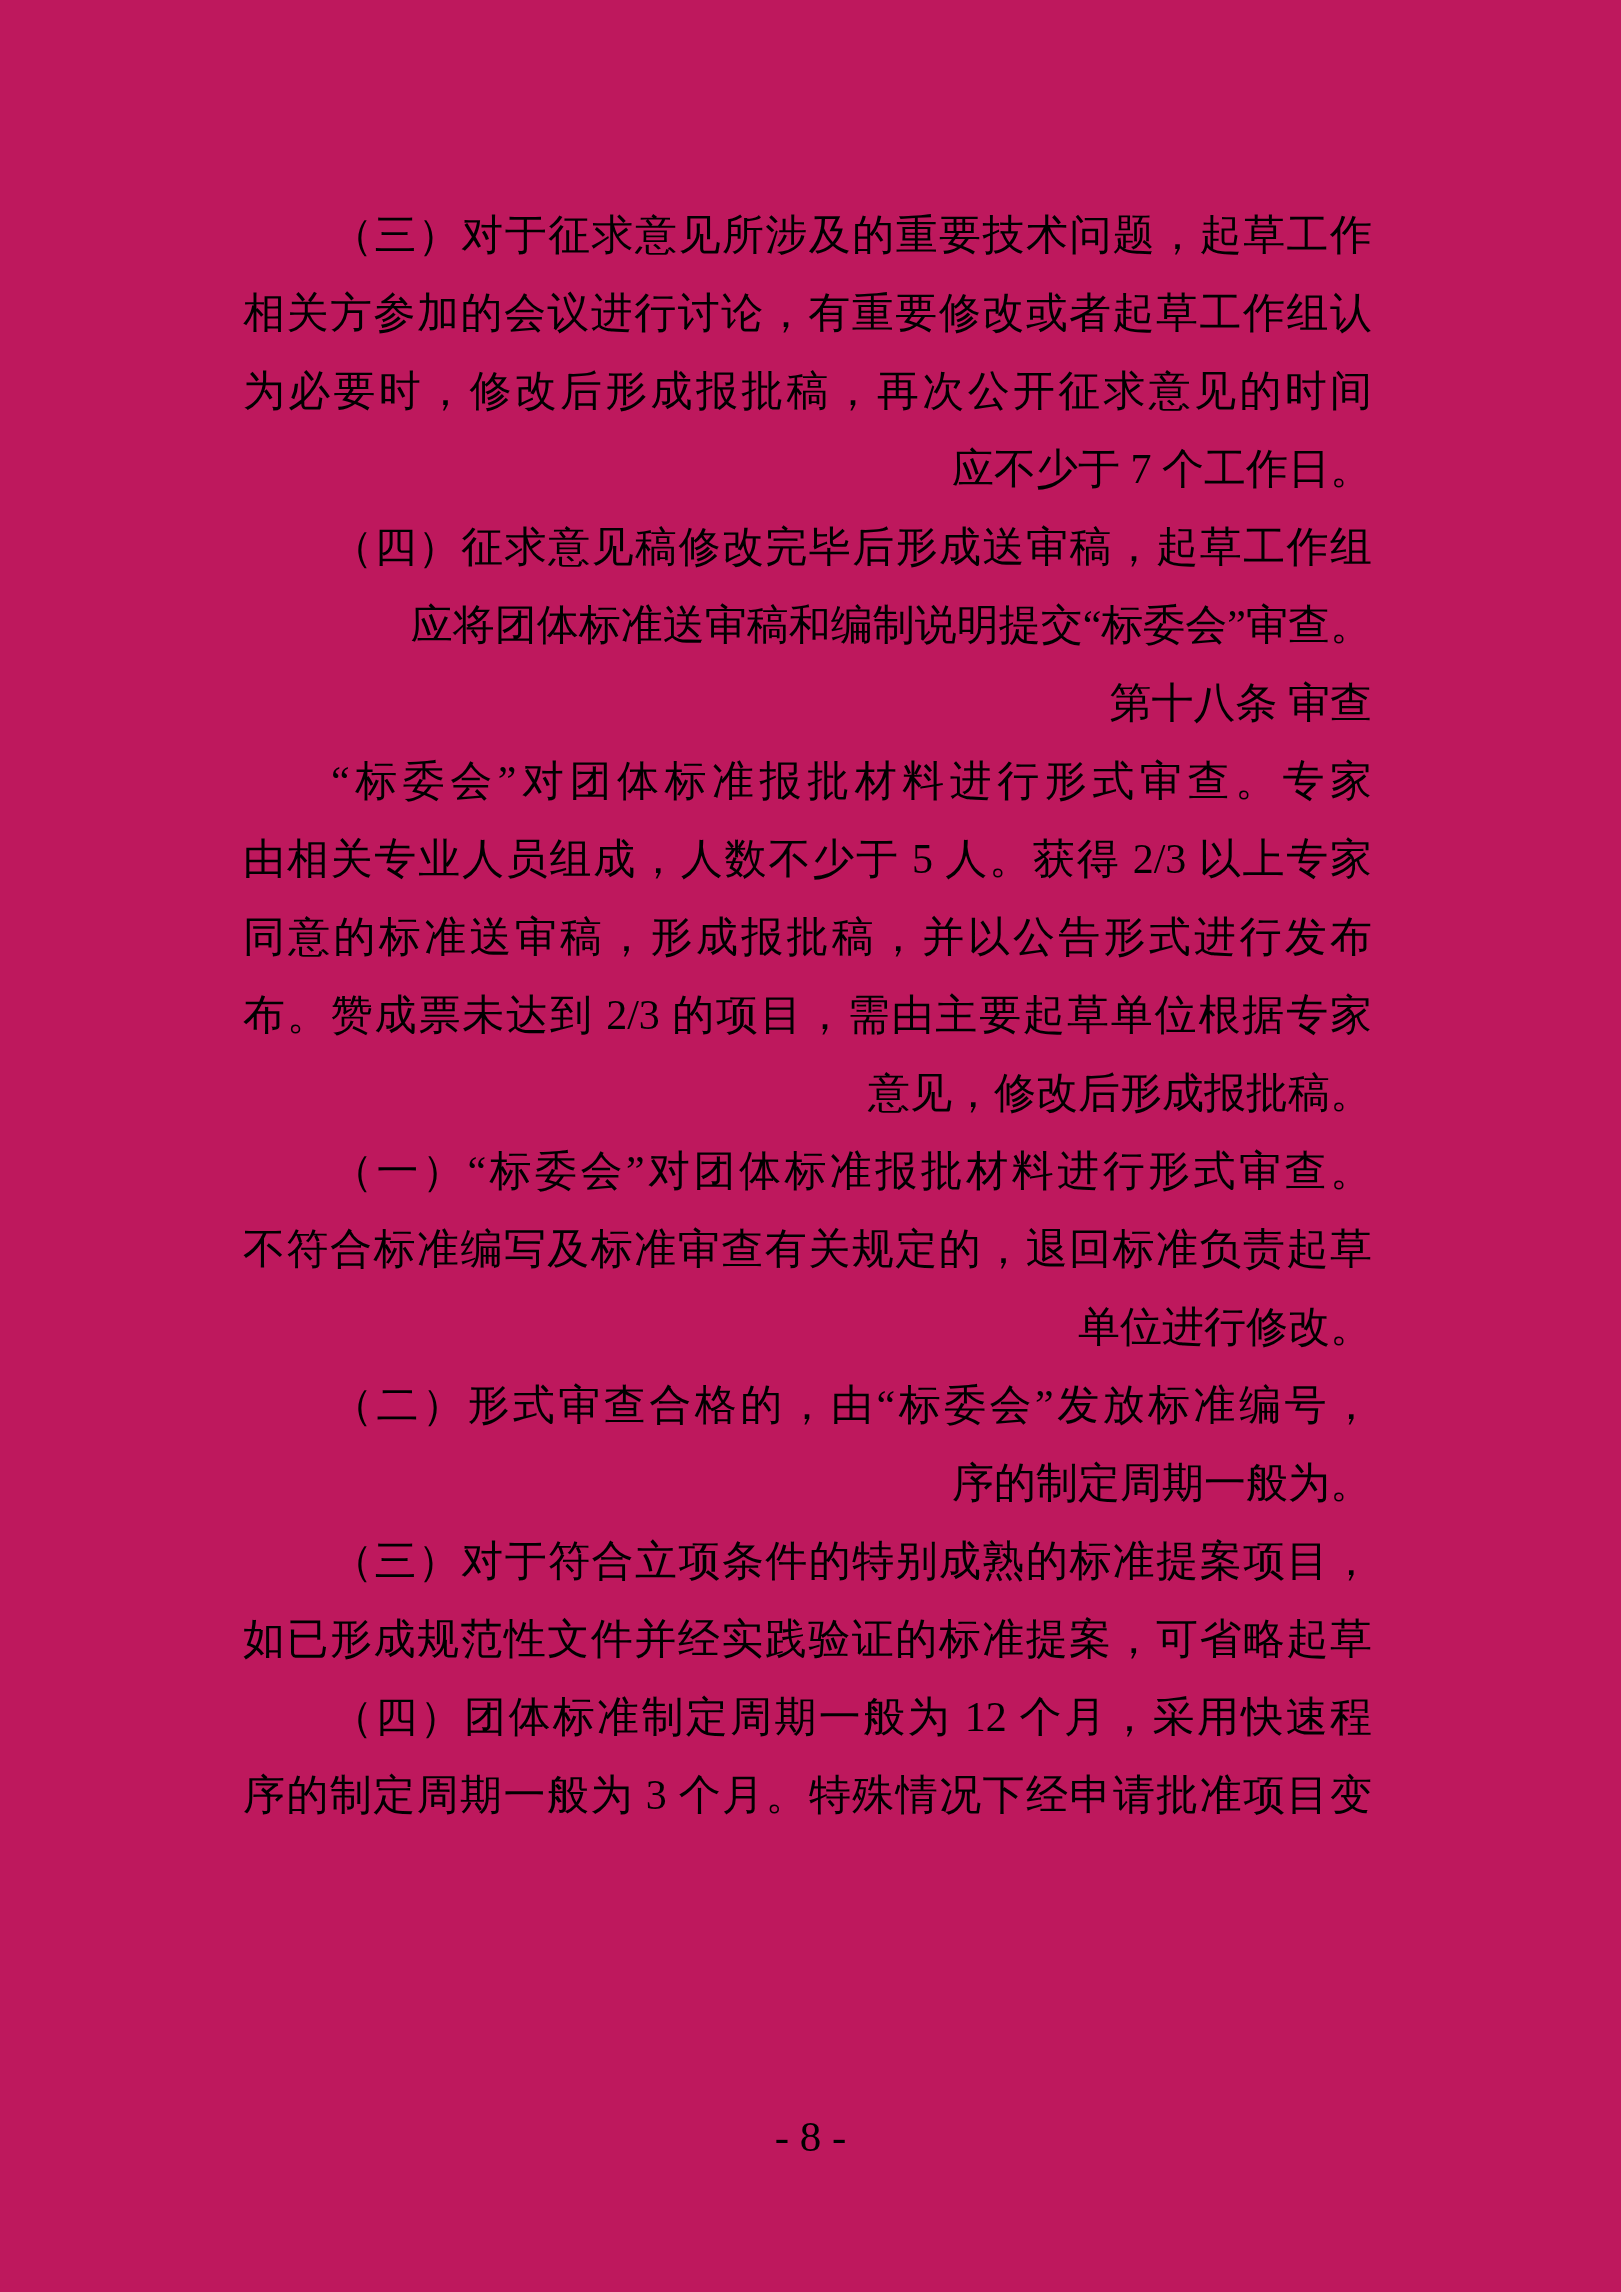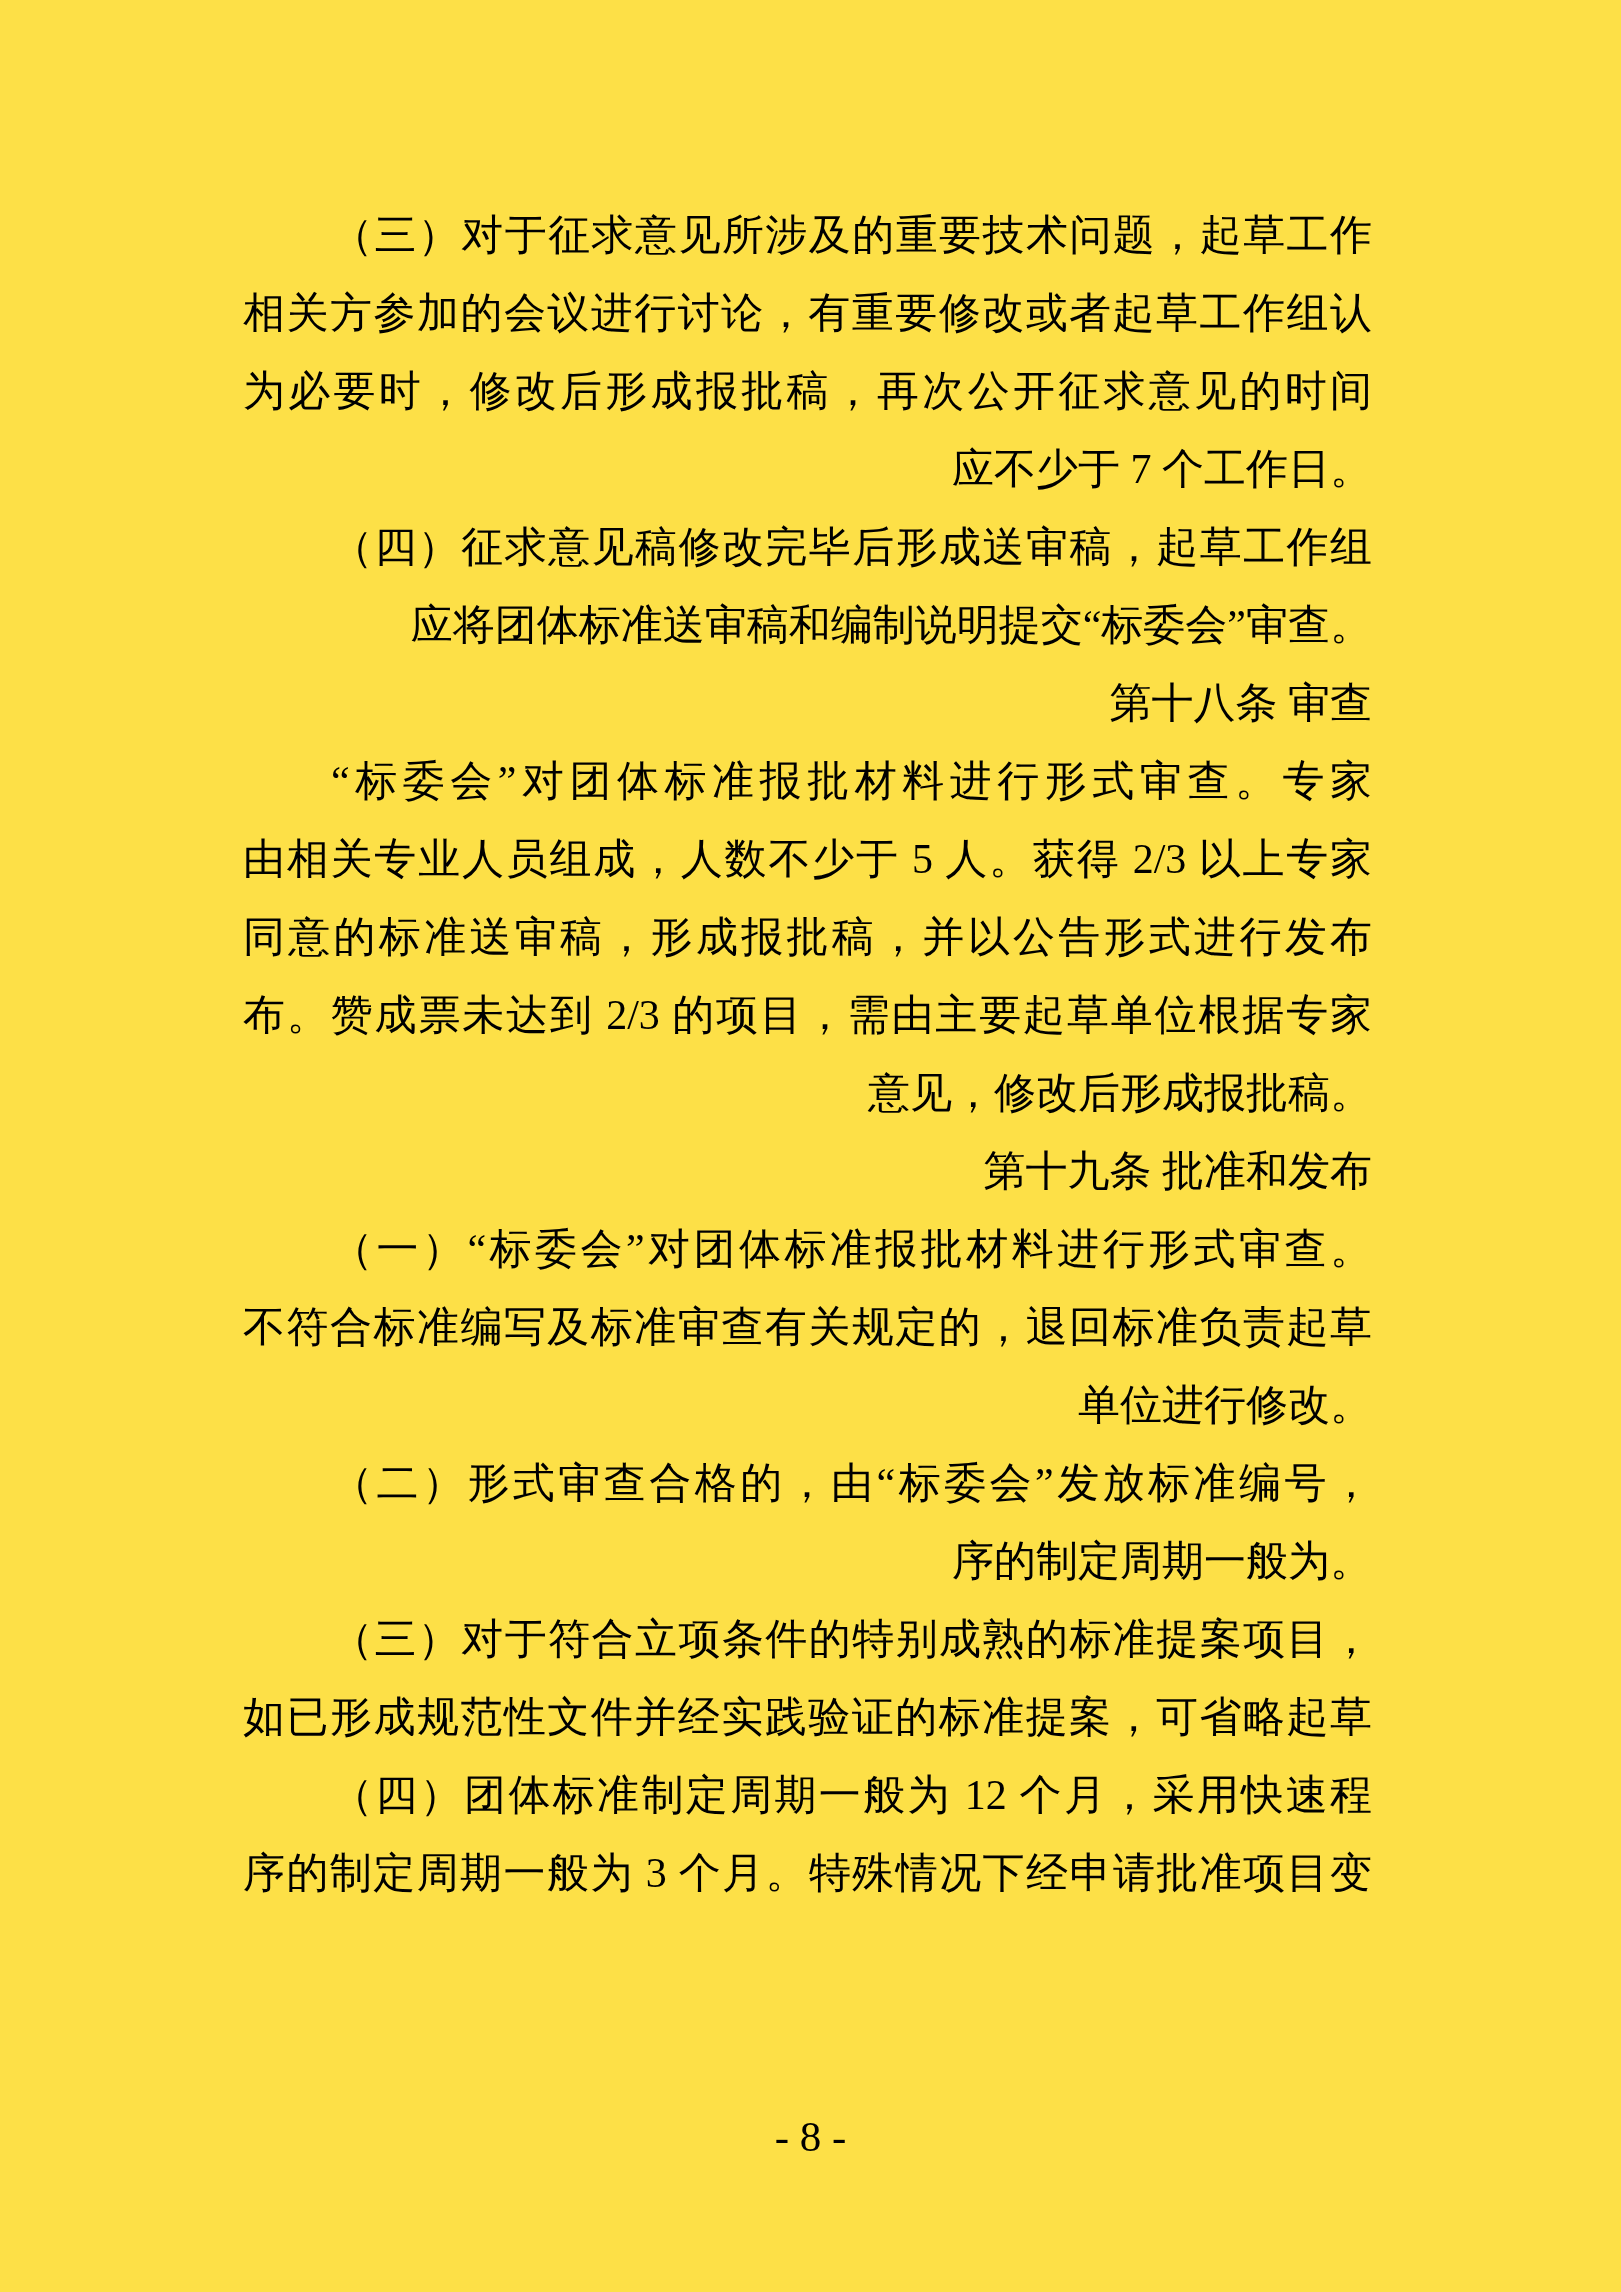--- a/index.html
+++ b/index.html
@@ -1,19 +1,19 @@
 <!DOCTYPE html>
 <html><head>
 <meta charset="utf-8">
 <style>
   html,body{margin:0;padding:0;background:#ffffff;}
   .page{
     position:relative;
     width:1621px;height:2293px;
-    background:#fde047;
+    background:#be185d;
     overflow:hidden;
     font-family:"Liberation Serif","DejaVu Serif",serif;
     color:#000000;
   }
   .doc-text{
     position:absolute;
     left:243px;top:196px;width:1129px;
   }
   .tline{
     height:78px;
@@ -49,21 +49,20 @@
       <div class="tline fill">为必要时，修改后形成报批稿，再次公开征求意见的时间</div>
       <div class="tline">应不少于 7 个工作日。</div>
       <div class="tline start fill">（四）征求意见稿修改完毕后形成送审稿，起草工作组</div>
       <div class="tline">应将团体标准送审稿和编制说明提交“标委会”审查。</div>
       <div class="tline start">第十八条 审查</div>
       <div class="tline start fill">“标委会”对团体标准报批材料进行形式审查。专家</div>
       <div class="tline fill">由相关专业人员组成，人数不少于 5 人。获得 2/3 以上专家</div>
       <div class="tline fill">同意的标准送审稿，形成报批稿，并以公告形式进行发布</div>
       <div class="tline fill">布。赞成票未达到 2/3 的项目，需由主要起草单位根据专家</div>
       <div class="tline">意见，修改后形成报批稿。</div>
-      <div class="tline start">第十九条 批准和发布</div>
       <div class="tline start fill">（一）“标委会”对团体标准报批材料进行形式审查。</div>
       <div class="tline fill">不符合标准编写及标准审查有关规定的，退回标准负责起草</div>
       <div class="tline">单位进行修改。</div>
       <div class="tline start fill">（二）形式审查合格的，由“标委会”发放标准编号，</div>
       <div class="tline">序的制定周期一般为。</div>
       <div class="tline start fill">（三）对于符合立项条件的特别成熟的标准提案项目，</div>
       <div class="tline fill">如已形成规范性文件并经实践验证的标准提案，可省略起草</div>
       <div class="tline start fill">（四）团体标准制定周期一般为 12 个月，采用快速程</div>
       <div class="tline fill">序的制定周期一般为 3 个月。特殊情况下经申请批准项目变</div>
     </div>

